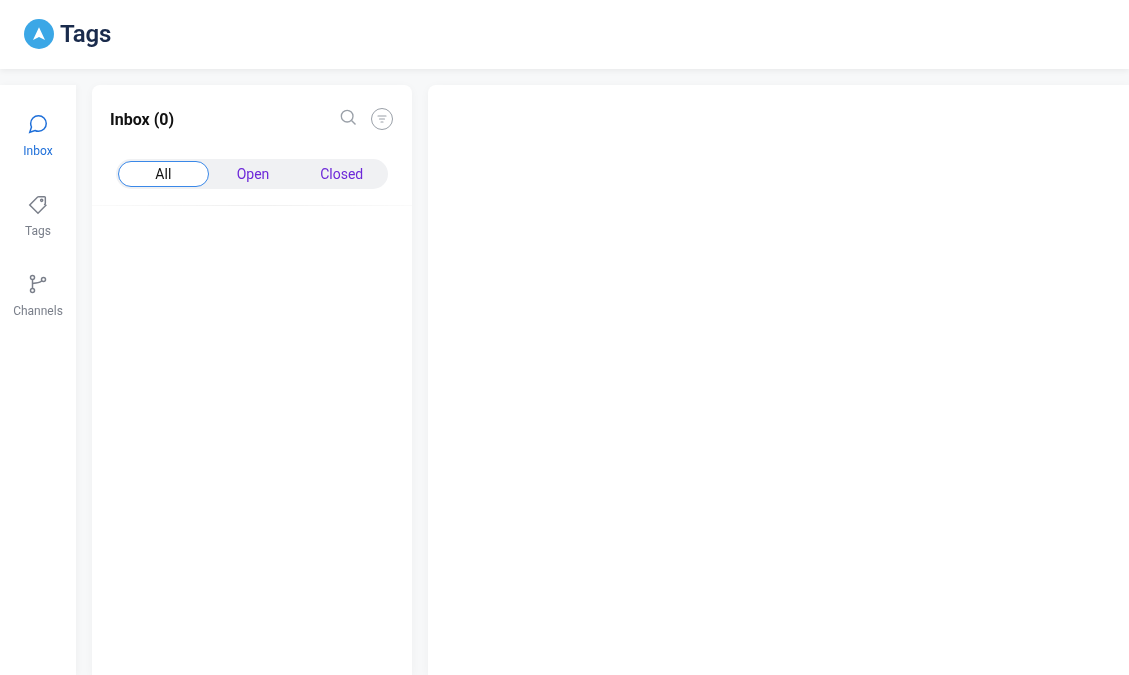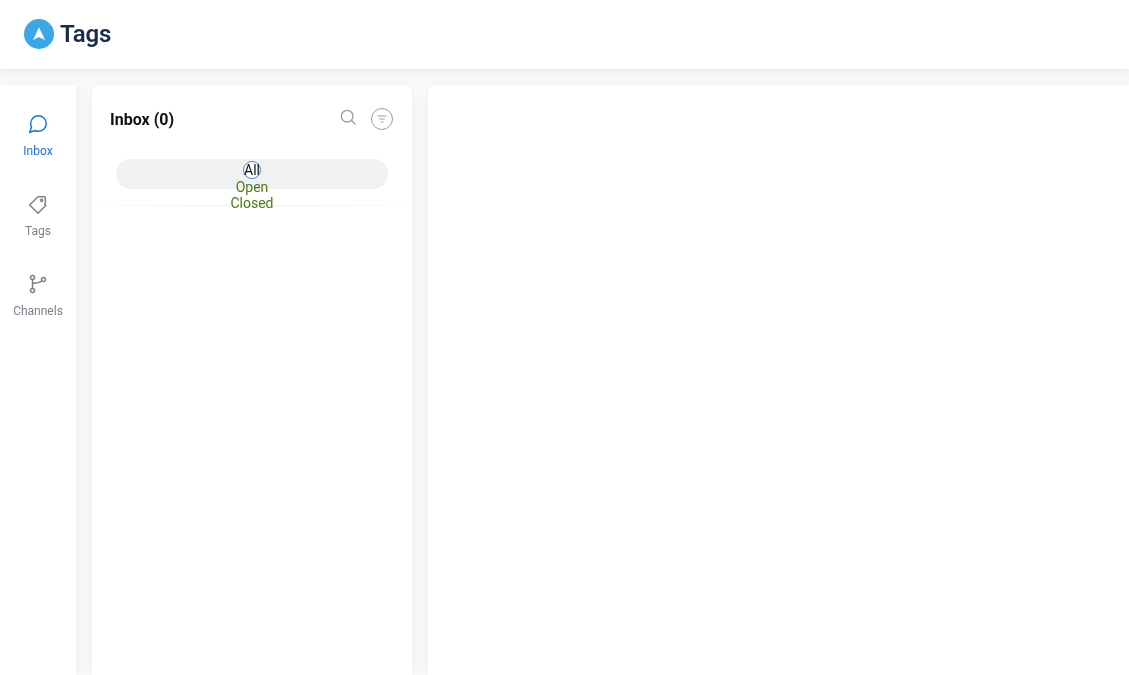--- a/index.html
+++ b/index.html
@@ -132,30 +132,29 @@
       justify-content: center;
     }
     .tab-row {
       margin: 28px 24px 0 24px;
       background: #f0f1f3;
       border-radius: 16px;
       height: 30px;
       display: flex;
       align-items: center;
       padding: 2px;
-      flex-direction: column;
     }
     .tab {
       flex: 1;
       height: 26px;
       display: flex;
       align-items: center;
       justify-content: center;
       font-size: 14px;
-      color: #4d7c0f;
+      color: #6d28d9;
       cursor: pointer;
       border-radius: 14px;
       user-select: none;
     }
     .tab.active {
       background: #fff;
       border: 1.5px solid #3a88e8;
       color: #111;
     }
     .divider {

